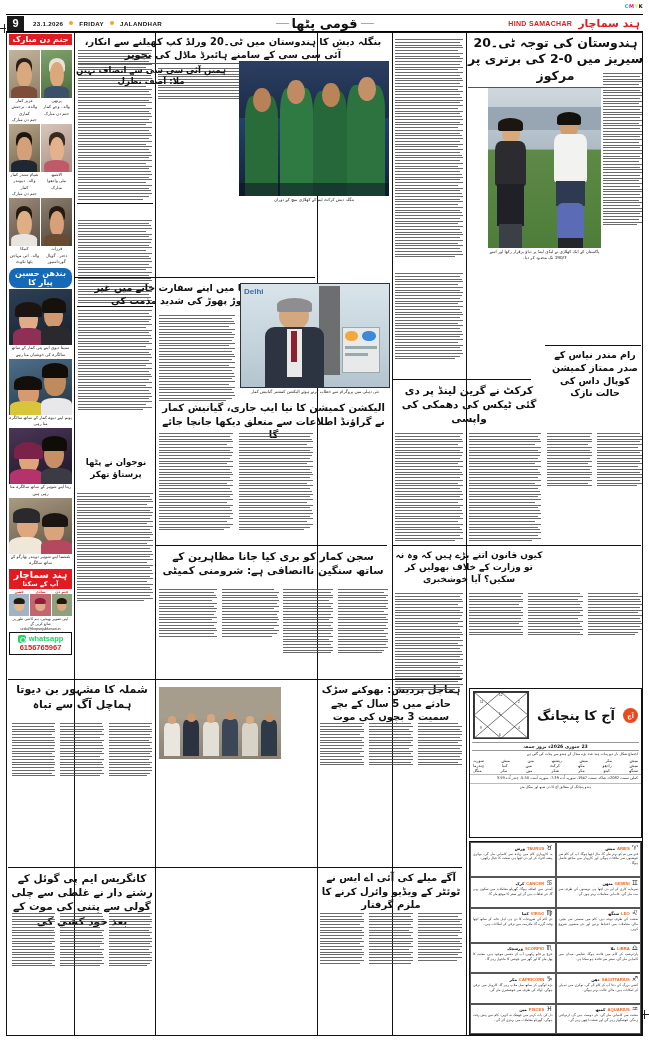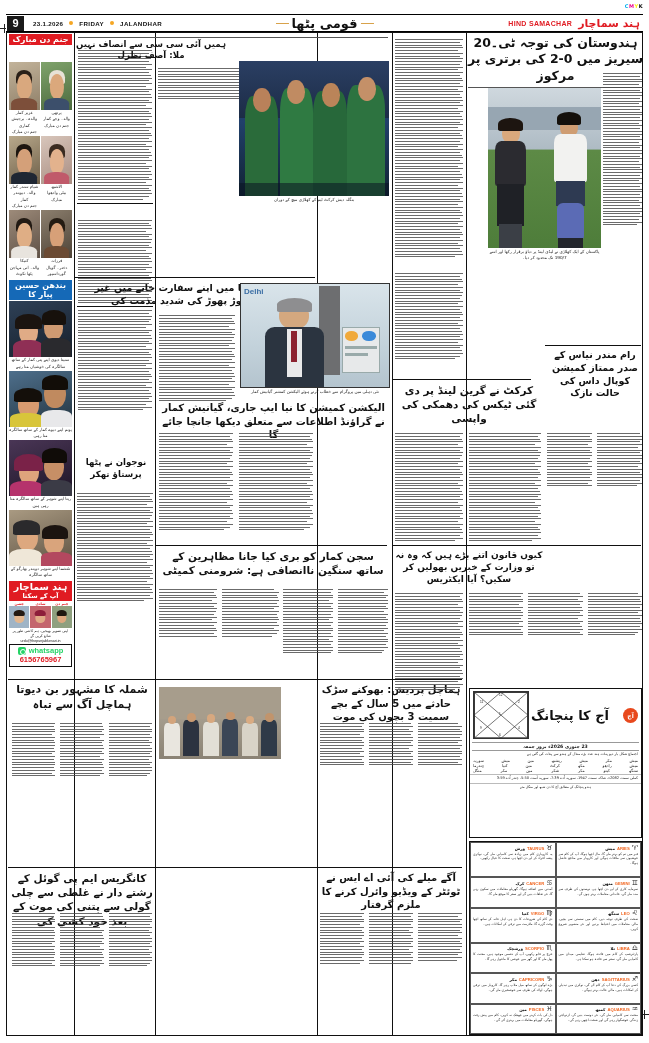--- a/index.html
+++ b/index.html
@@ -90,21 +90,21 @@
                width:52%; height:30%; border-radius:50% 50% 18% 18%; }
   .por .body { position:absolute; left:50%; bottom:0; transform:translateX(-50%);
                width:84%; height:26%; border-radius:42% 42% 0 0; }
 
   
   .banner {
     text-align:center; color:#fff; font-weight:bold; direction:rtl;
     font-family:"DejaVu Sans",sans-serif; letter-spacing:-.3px;
   }
   .banner-red { background:#E01B22; }
-  .banner-blue { background:#1569B7; }
+  .banner-blue { background:#1569B7;border-radius:8px; }
 
   
   .wa-box { border:1px solid #111; background:#fff; text-align:center; }
   .wa-row { display:flex; align-items:center; justify-content:center; gap:3px; }
   .wa-ico { width:8px;height:8px;background:#25D366;border-radius:2px;position:relative;}
   .wa-ico:after{content:"";position:absolute;left:2px;top:2px;width:4px;height:4px;
                 border:1px solid #fff;border-radius:50%;}
   .wa-word { color:#25D366; font-family:"Liberation Sans",sans-serif; font-weight:bold; font-size:7.5px;}
   .wa-num { color:#E01B22; font-family:"Liberation Sans",sans-serif; font-weight:bold; font-size:7.5px; }
   .wa-mail { font-family:"Liberation Sans",sans-serif; font-size:3.6px; color:#222; }
@@ -159,21 +159,21 @@
   <div class="frame">
 
     <div class="vline" style="left:67px;"></div>
     <div class="vline" style="left:148px;"></div>
     <div class="vline" style="left:310px;"></div>
     <div class="vline" style="left:385px;"></div>
     <div class="vline" style="left:459px;"></div>
 
     <div class="col" style="left:0;width:67px;">
 
-      <div class="banner banner-red" style="margin:1px 2px 16px;font-size:8px;padding:1px 0;">جنم دن مبارک</div>
+      <div class="banner banner-red" style="margin:1px 2px 4px;font-size:8px;padding:1px 0;">جنم دن مبارک</div>
 
       <div style="padding:1px 2px;">
 
         <div style="display:flex;gap:1.5px;">
           <div style="width:50%;">
             <div class="por" style="height:48px;">
               <div class="bg" style="background:linear-gradient(160deg,#c2b39a,#8f7f68);"></div>
               <div class="hair" style="background:#2a2018;"></div>
               <div class="head" style="background:#d9a87e;"></div>
               <div class="body" style="background:#7d4f3a;"></div>
@@ -492,20 +492,21 @@
             <span class="s1"></span>
           <span class="s2"></span>
             <span class="s3"></span>
             <span class="s1"></span>
             <span class="s2"></span>
         </div>
       </div>
     </div>
 
     <div style="position:absolute;left:69px;top:2px;width:314px;">
+      <div class="hl hl-lg" style="font-size:9.8px;line-height:1.35;padding:0 2px;">بنگلہ دیش کا ہندوستان میں ٹی۔20 ورلڈ کپ کھیلنے سے انکار، آئی سی سی کے سامنے ہائبرڈ ماڈل کی تجویز</div>
       <div class="thin-sep" style="margin:2px 2px 1px;"></div>
       <div class="hl" style="font-size:8.6px;width:150px;margin-right:2px;">ہمیں آئی سی سی سے انصاف نہیں ملا: آصف نظرل</div>
     </div>
 
     <div class="photo" style="position:absolute;left:232px;top:28px;width:150px;height:135px;">
       <div style="position:absolute;inset:0;background:linear-gradient(180deg,#1b2b4a 0%,#21406b 45%,#123 100%);"></div>
       <div style="position:absolute;left:0;right:0;top:0;height:42%;background:linear-gradient(180deg,#2b3f63,#1c2c47);"></div>
 
       <div style="position:absolute;left:4%;bottom:0;width:22%;height:74%;background:#2a6b3a;border-radius:22% 22% 0 0;"></div>
       <div style="position:absolute;left:9%;top:20%;width:12%;height:18%;border-radius:48%;background:#b9815a;"></div>
@@ -588,21 +589,21 @@
       <div style="position:absolute;left:84%;bottom:4%;width:13%;height:50%;background:#2f3a48;border-radius:18% 18% 0 0;"></div>
       <div style="position:absolute;left:7%;bottom:48%;width:7%;height:12%;border-radius:50%;background:#d3a47c;"></div>
       <div style="position:absolute;left:23%;bottom:52%;width:7%;height:12%;border-radius:50%;background:#c89a72;"></div>
       <div style="position:absolute;left:39%;bottom:50%;width:7%;height:12%;border-radius:50%;background:#d7a87f;"></div>
       <div style="position:absolute;left:55%;bottom:54%;width:7%;height:12%;border-radius:50%;background:#c5966e;"></div>
       <div style="position:absolute;left:71%;bottom:48%;width:7%;height:12%;border-radius:50%;background:#d9ab82;"></div>
       <div style="position:absolute;left:87%;bottom:52%;width:7%;height:12%;border-radius:50%;background:#c1946c;"></div>
     </div>
 
     <div style="position:absolute;left:386px;top:516px;width:152px;">
-      <div class="hl" style="font-size:9px;line-height:1.35;">کیوں قانون اتنے بڑے ہیں کہ وہ نہ تو وزارت کے خبریں بھولیں کر سکیں؟ آیا ایکٹریس</div>
+      <div class="hl" style="font-size:9px;line-height:1.35;">کیوں قانون اتنے بڑے ہیں کہ وہ نہ تو وزارت کے خلاف بھولیں کر سکیں؟ آیا خوشخبری</div>
     </div>
 
     <div style="position:absolute;left:386px;top:350px;width:152px;">
       <div class="hl" style="font-size:10.5px;line-height:1.35;">کرکٹ نے گرین لینڈ پر دی گئی ٹیکس کی دھمکی کی واپسی</div>
     </div>
 
     <div style="position:absolute;left:540px;top:316px;width:96px;">
       <div class="hl" style="font-size:9.5px;line-height:1.35;">رام مندر نیاس کے صدر ممتاز کمیشن کوپال داس کی حالت نازک</div>
     </div>
 
@@ -1538,21 +1539,21 @@
             <polygon points="28,0 56,24 28,48 0,24" fill="none" stroke="#333" stroke-width=".7"></polygon>
           </svg>
           <span style="left:25px;top:1px;">12</span>
           <span style="left:6px;top:8px;">11</span>
           <span style="left:44px;top:8px;">2</span>
           <span style="left:25px;top:20px;">1</span>
           <span style="left:6px;top:34px;">9</span>
           <span style="left:44px;top:34px;">4</span>
           <span style="left:25px;top:41px;">6</span>
         </div>
-        <div style="display:flex;align-items:center;gap:14px;">
+        <div style="display:flex;align-items:center;gap:8px;">
           <div class="panch-title">آج کا پنچانگ</div>
           <div class="panch-sun">آج</div>
         </div>
       </div>
       <div class="ur" style="font-size:4.6px;text-align:center;font-weight:bold;border-top:.5px solid #999;border-bottom:.5px solid #999;padding:1px 0;margin:1px 2px;">23 جنوری 2026ء بروز جمعہ</div>
       <div class="ur" style="font-size:3.6px;padding:0 3px;line-height:1.5;">اجتماع شکل بار دیو پنڈت ہند عدد بڑے منڈل کے ہندو سے پنڈت کی گئی ہے</div>
       <div style="padding:1px 3px;">
         <div style="display:flex;justify-content:space-between;font-size:4px;" class="ur">
           <span>میش</span>
           <span>مکر</span>

